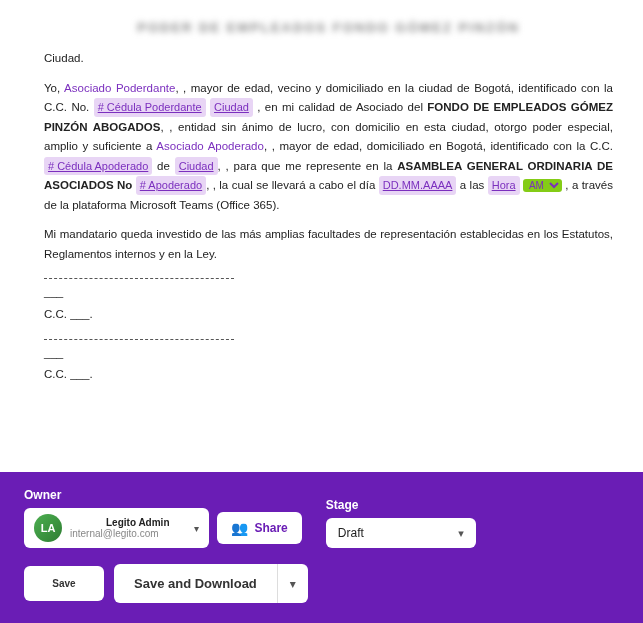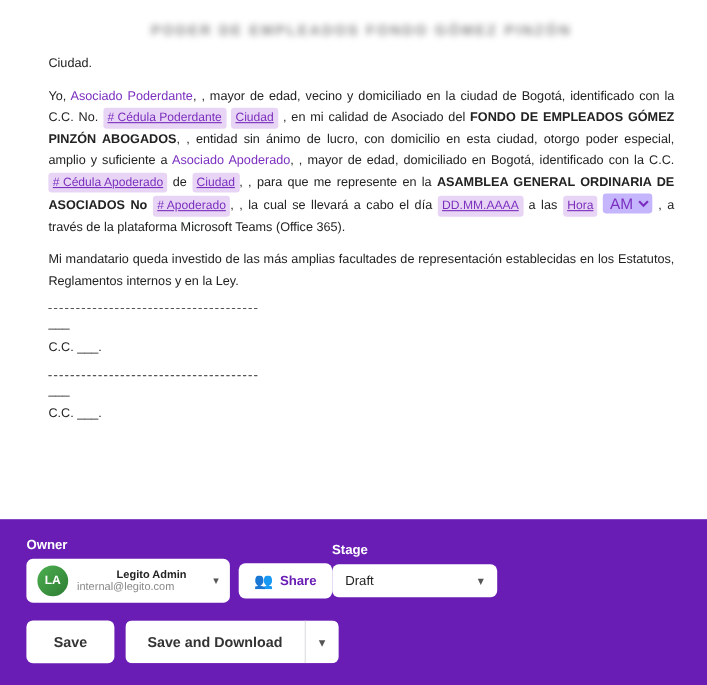--- a/index.html
+++ b/index.html
@@ -90,21 +90,22 @@
     }
 
     
     .bottom-panel {
       background: #6a1db5;
       padding: 16px 24px 20px 24px;
     }
 
     .panel-row-1 {
       display: flex;
-      align-items: center;
+      align-items: flex-end;
+      gap: 24px;
       margin-bottom: 16px;
     }
 
     .field-group {
       display: flex;
       flex-direction: column;
       gap: 6px;
     }
 
     .field-label {
@@ -196,21 +197,21 @@
       display: flex;
       align-items: center;
       gap: 10px;
     }
 
     .save-btn {
       background: #fff;
       border: none;
       border-radius: 6px;
       padding: 12px 22px;
-      font-size: 13px;
+      font-size: 10px;
       font-weight: 600;
       color: #333;
       cursor: pointer;
       min-width: 80px;
     }
 
     .save-download-group {
       display: flex;
       align-items: stretch;
       border-radius: 6px;
@@ -266,21 +267,21 @@
       <span class="link-purple field-box"># Cédula Apoderado</span>
       <span>de</span>
       <span class="field-box">Ciudad</span>,
       <span>, para que me represente en la</span>
       <span class="bold-text">ASAMBLEA GENERAL ORDINARIA DE ASOCIADOS No</span>
       <span class="field-box"># Apoderado</span>,
       <span>, la cual se llevará a cabo el día</span>
       <span class="field-box">DD.MM.AAAA</span>
       <span>a las</span>
       <span class="field-box">Hora</span>
-      <select style="background:#c4b5fd;border:none;color:#7b2fbe;font-size:14px;border-radius:3px;padding:0 2px;cursor:pointer;">
+      <select style="background:#84cc16;border:none;color:#7b2fbe;font-size:10px;border-radius:3px;padding:0 2px;cursor:pointer;">
         <option>AM</option>
         <option>PM</option>
       </select>
       <span>, a través de la plataforma Microsoft Teams (Office 365).</span>
     </p>
 
     <p>Mi mandatario queda investido de las más amplias facultades de representación establecidas en los Estatutos, Reglamentos internos y en la Ley.</p>
 
     <div style="margin-top: 14px;">
       <div class="signature-line"></div>

